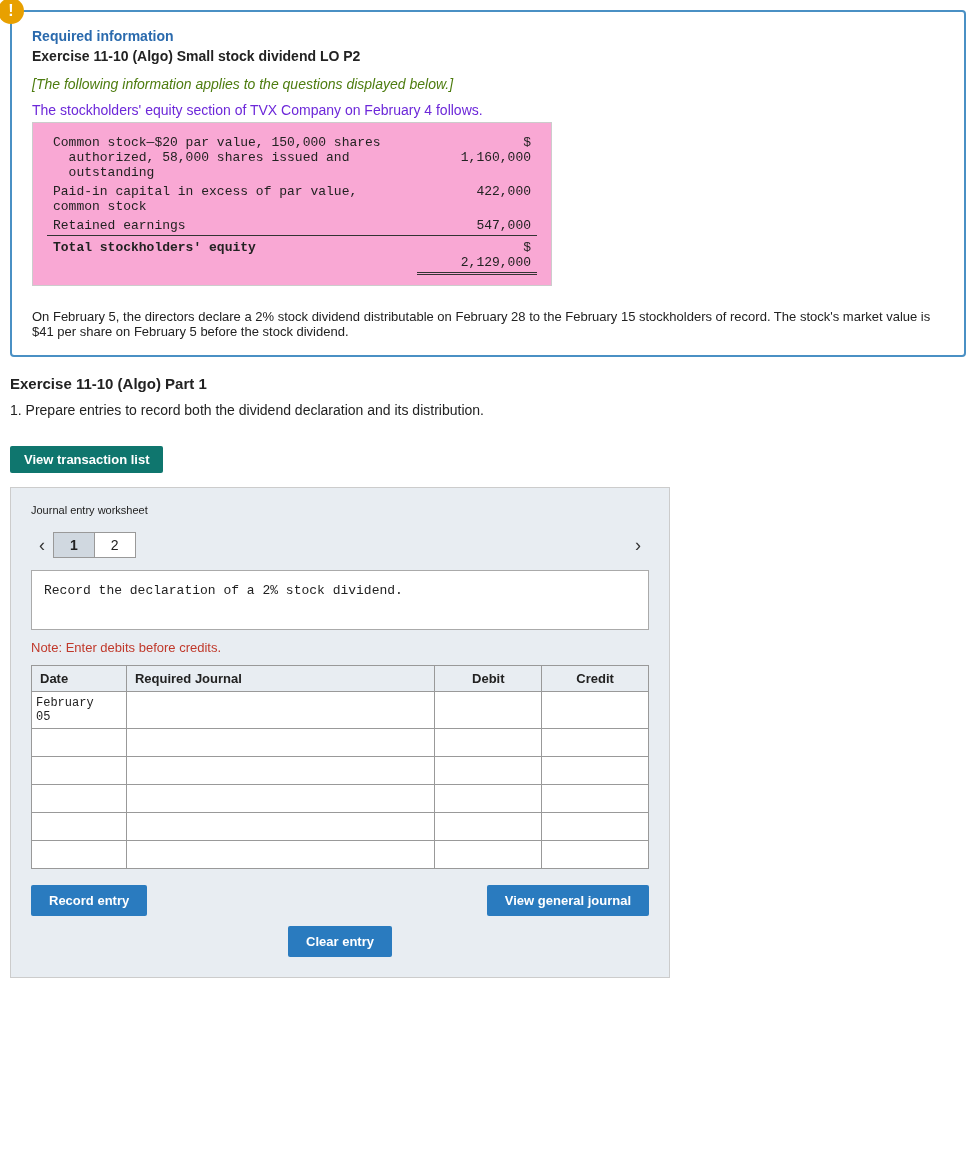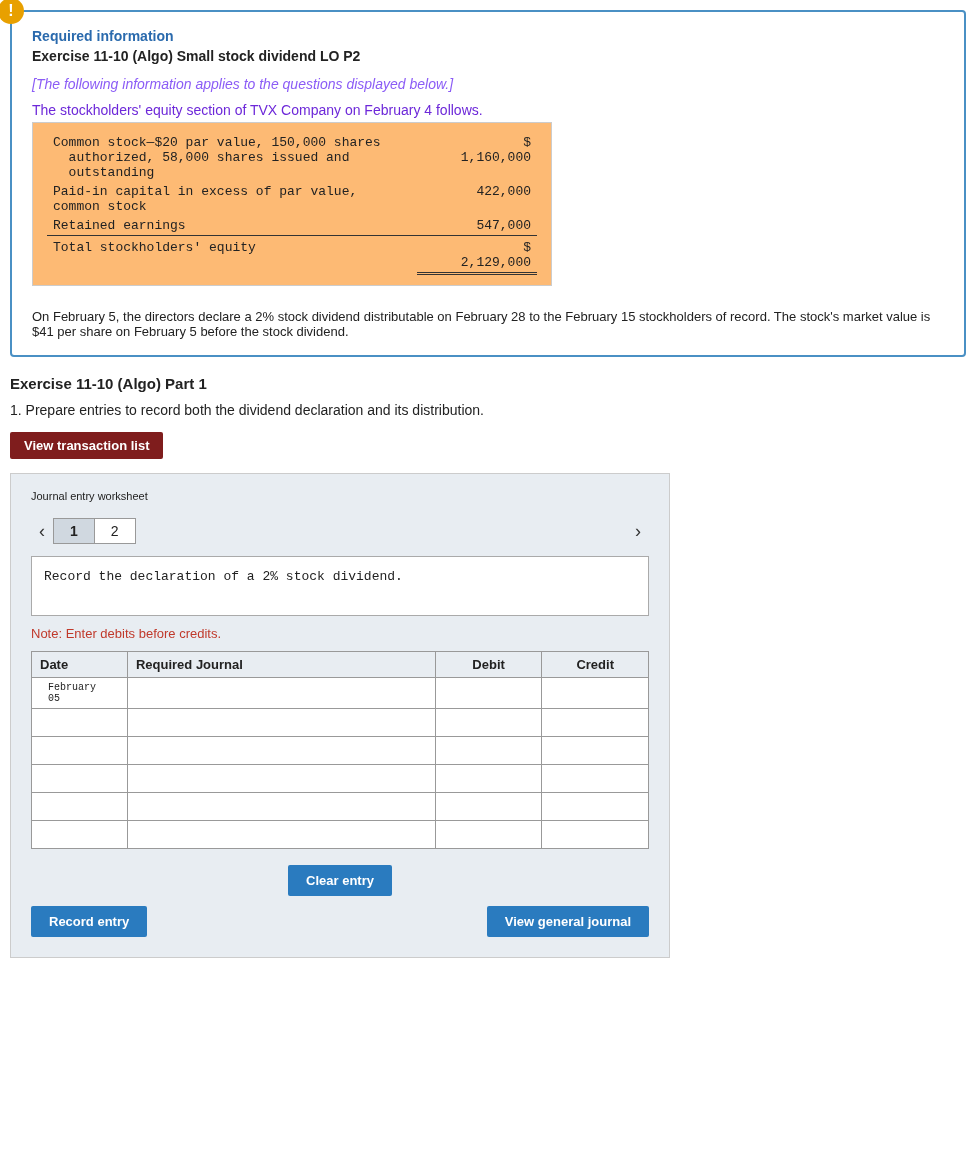--- a/index.html
+++ b/index.html
@@ -46,34 +46,34 @@
     .exercise-title {
       font-weight: bold;
       font-size: 14px;
       margin-bottom: 12px;
     }
 
     .italic-note {
       font-style: italic;
       font-size: 14px;
       margin-bottom: 10px;
-      color: #8b5cf6;
+      color: #4d7c0f;
     }
 
     .description-text {
       font-size: 14px;
       margin-bottom: 4px;
       color: #6d28d9;
     }
 
     
     .mono-table {
       font-family: 'Courier New', monospace;
       font-size: 13px;
-      background: #fdba74;
+      background: #f9a8d4;
       padding: 10px 14px;
       margin-bottom: 14px;
       border: 1px solid #ccc;
       display: inline-block;
       min-width: 520px;
     }
 
     .mono-table table {
       border-collapse: collapse;
       width: 100%;
@@ -102,26 +102,26 @@
     
     .part-heading {
       font-weight: bold;
       font-size: 15px;
       margin-bottom: 10px;
       margin-top: 6px;
     }
 
     .prepare-text {
       font-size: 14px;
-      margin-bottom: 14px;
+      margin-bottom: 28px;
     }
 
     
     .view-transaction-btn {
-      background: #7f1d1d;
+      background: #0f766e;
       color: white;
       border: none;
       padding: 6px 14px;
       font-size: 13px;
       font-weight: bold;
       cursor: pointer;
       border-radius: 2px;
       margin-bottom: 14px;
       display: inline-block;
     }
@@ -231,22 +231,22 @@
       border: none;
       outline: none;
       background: white;
       padding: 2px 6px;
       font-size: 13px;
       font-family: 'Courier New', monospace;
     }
 
     .journal-table td.date-cell {
       width: 80px;
-      padding: 4px 16px;
-      font-size: 10px;
+      padding: 4px 4px;
+      font-size: 12px;
       vertical-align: top;
       font-family: 'Courier New', monospace;
     }
 
     .journal-table td.general-journal-cell {
       width: 260px;
     }
 
     .journal-table td.debit-cell, .journal-table td.credit-cell {
       width: 90px;
@@ -287,21 +287,21 @@
       </tr>
       <tr>
         <td>Paid-in capital in excess of par value,<br>common stock</td>
         <td class="value-col">422,000</td>
       </tr>
       <tr class="underline-row">
         <td>Retained earnings</td>
         <td class="value-col">547,000</td>
       </tr>
       <tr>
-        <td style="padding-top:4px;">Total stockholders' equity</td>
+        <td style="padding-top:4px;font-weight:bold;">Total stockholders' equity</td>
         <td class="value-col double-underline-row" style="border-bottom: 3px double #333; padding-top:4px;">$<br>2,129,000</td>
       </tr>
     </tbody>
       </table>
   </div>
 
   <div class="footer-note">On February 5, the directors declare a 2% stock dividend distributable on February 28 to the February 15 stockholders of record. The stock's market value is $41 per share on February 5 before the stock dividend.</div>
 </div>
 
 
@@ -375,24 +375,24 @@
       <tr>
         <td class="date-cell"></td>
         <td class="general-journal-cell"><input type="text" style=""></td>
         <td class="debit-cell"><input type="text" style=""></td>
         <td class="credit-cell"><input type="text" style=""></td>
       </tr>
     </tbody>
   </table>
 
   <div style="display:flex; flex-direction: column; gap:10px;">
-    <div style="display:flex; justify-content: center;">
-      <button class="btn-blue">Clear entry</button>
-    </div>
     <div style="display:flex; justify-content: space-between; align-items: center;">
       <button class="btn-blue">Record entry</button>
       <button class="btn-blue">View general journal</button>
     </div>
+    <div style="display:flex; justify-content: center;">
+      <button class="btn-blue">Clear entry</button>
+    </div>
   </div>
 </div>
 
 
 
 
 </body></html>

